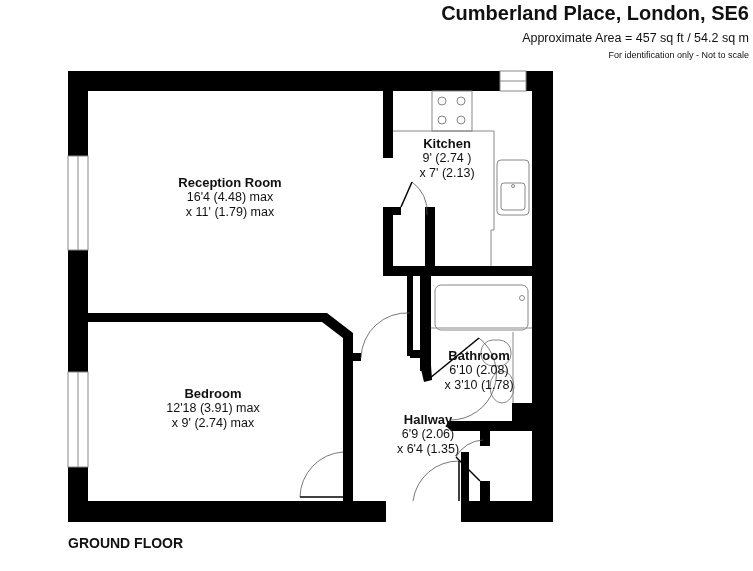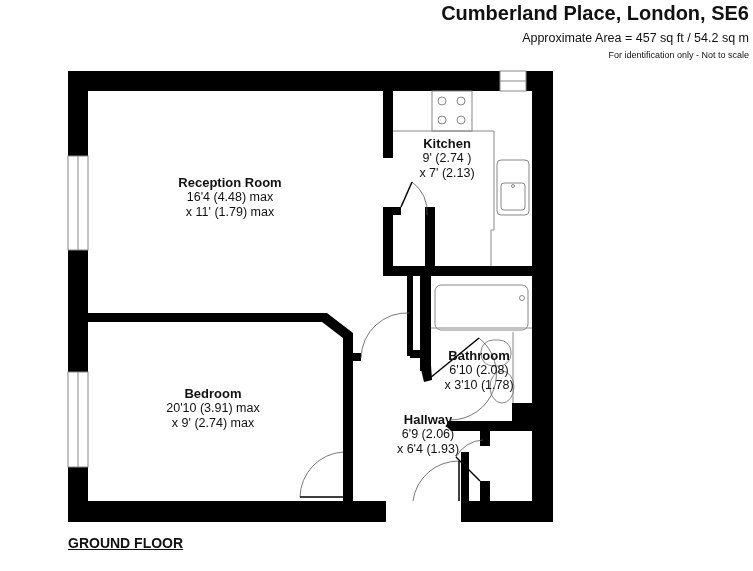--- a/index.html
+++ b/index.html
@@ -3,21 +3,21 @@
 <meta charset="utf-8">
 <style>
   html, body { margin: 0; padding: 0; background: #ffffff; }
   body { width: 753px; height: 571px; position: relative; overflow: hidden; font-family: "Liberation Sans", sans-serif; color: #111; }
   .title { position: absolute; right: 4px; top: 2px; font-size: 20px; font-weight: bold; white-space: nowrap; }
   .area { position: absolute; right: 4px; top: 31px; font-size: 12.5px; white-space: nowrap; }
   .note { position: absolute; right: 4px; top: 50px; font-size: 9px; white-space: nowrap; }
   svg.plan { position: absolute; left: 0; top: 0; }
   .label { position: absolute; text-align: center; font-size: 12.5px; line-height: 15px; white-space: nowrap; transform: translateX(-50%); }
   .label .name { font-weight: bold; font-size: 13px; }
-  .floor { position: absolute; left: 68px; top: 535px; font-size: 14px; font-weight: bold; text-decoration: underline; }
+  .floor { position: absolute; left: 68px; top: 535px; font-size: 14px; font-weight: bold; }
 </style>
 </head>
 <body>
 
 <div class="title">Cumberland Place, London, SE6</div>
 <div class="area">Approximate Area = 457 sq ft / 54.2 sq m</div>
 <div class="note">For identification only - Not to scale</div>
 
 <svg class="plan" width="753" height="571" viewBox="0 0 753 571">
   <g fill="#000">
@@ -117,23 +117,23 @@
 </div>
 
 <div class="label" style="left:479px; top:300px;margin-top:48px;">
   <div class="name">Bathroom</div>
   <div>6'10 (2.08)</div>
   <div>x 3'10 (1.78)</div>
 </div>
 
 <div class="label" style="left:213px; top:386px;">
   <div class="name">Bedroom</div>
-  <div>20'10 (3.91) max</div>
+  <div>12'18 (3.91) max</div>
   <div>x 9' (2.74) max</div>
 </div>
 
 <div class="label" style="left:428px; top:412px;">
   <div class="name">Hallway</div>
   <div>6'9 (2.06)</div>
-  <div>x 6'4 (1.93)</div>
+  <div>x 6'4 (1.35)</div>
 </div>
 
 <div class="floor">GROUND FLOOR</div>
 
 </body></html>

